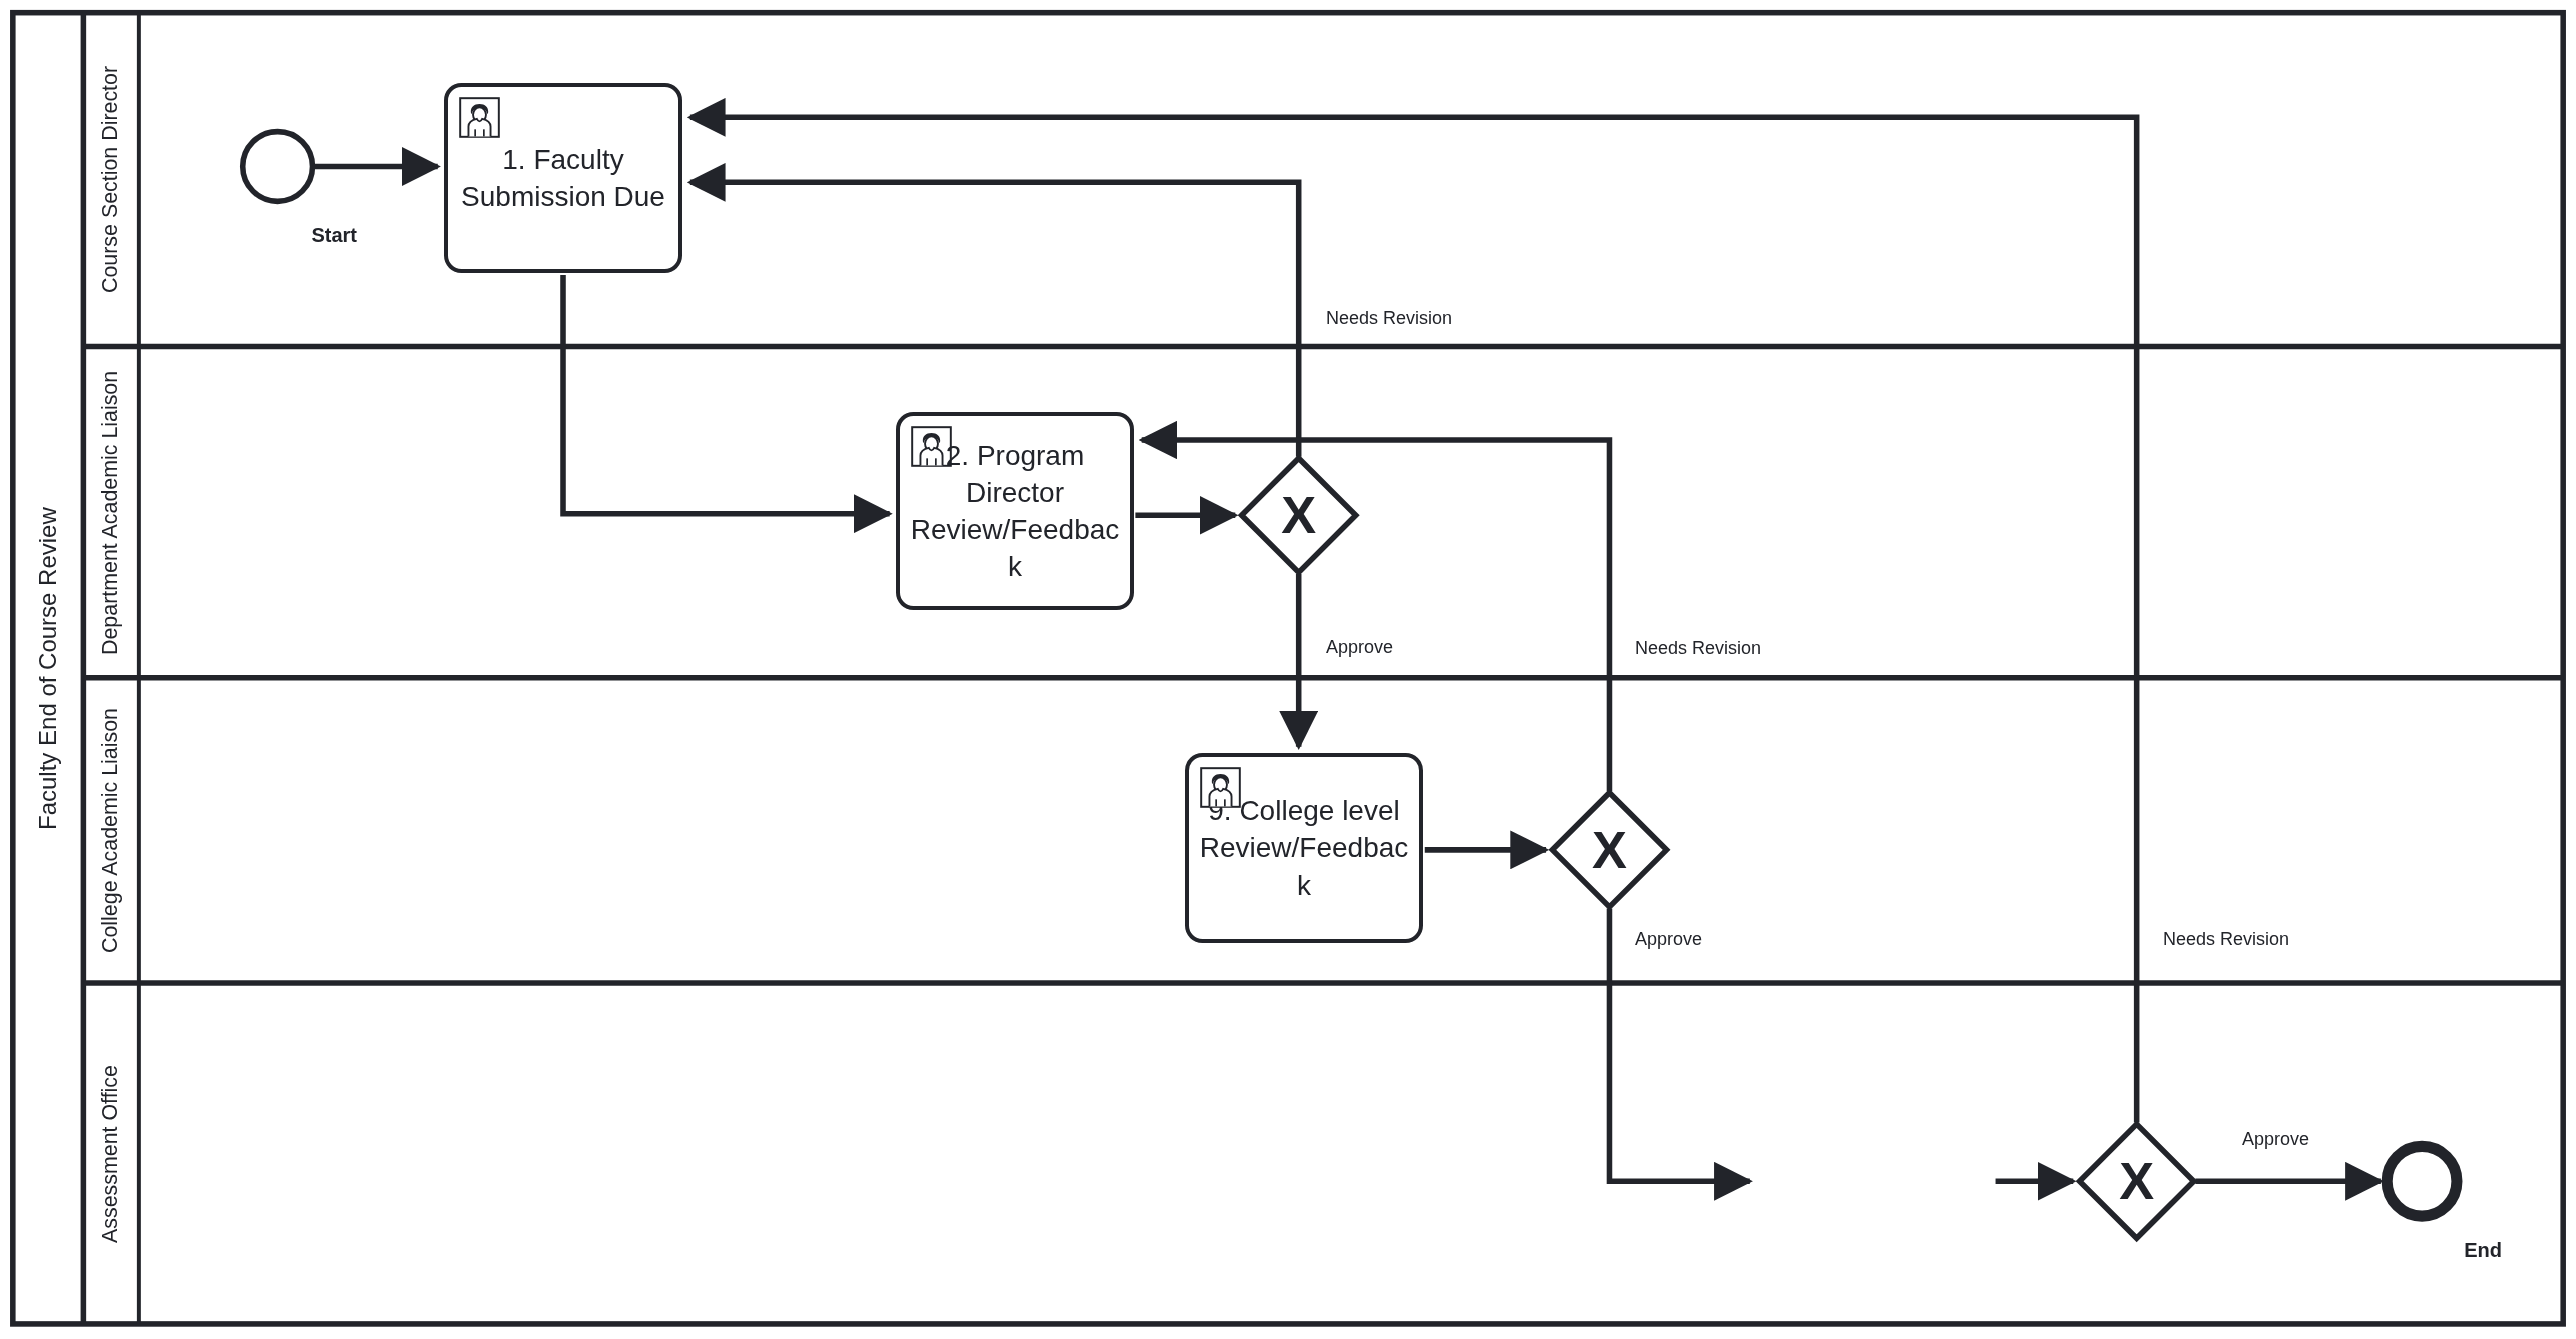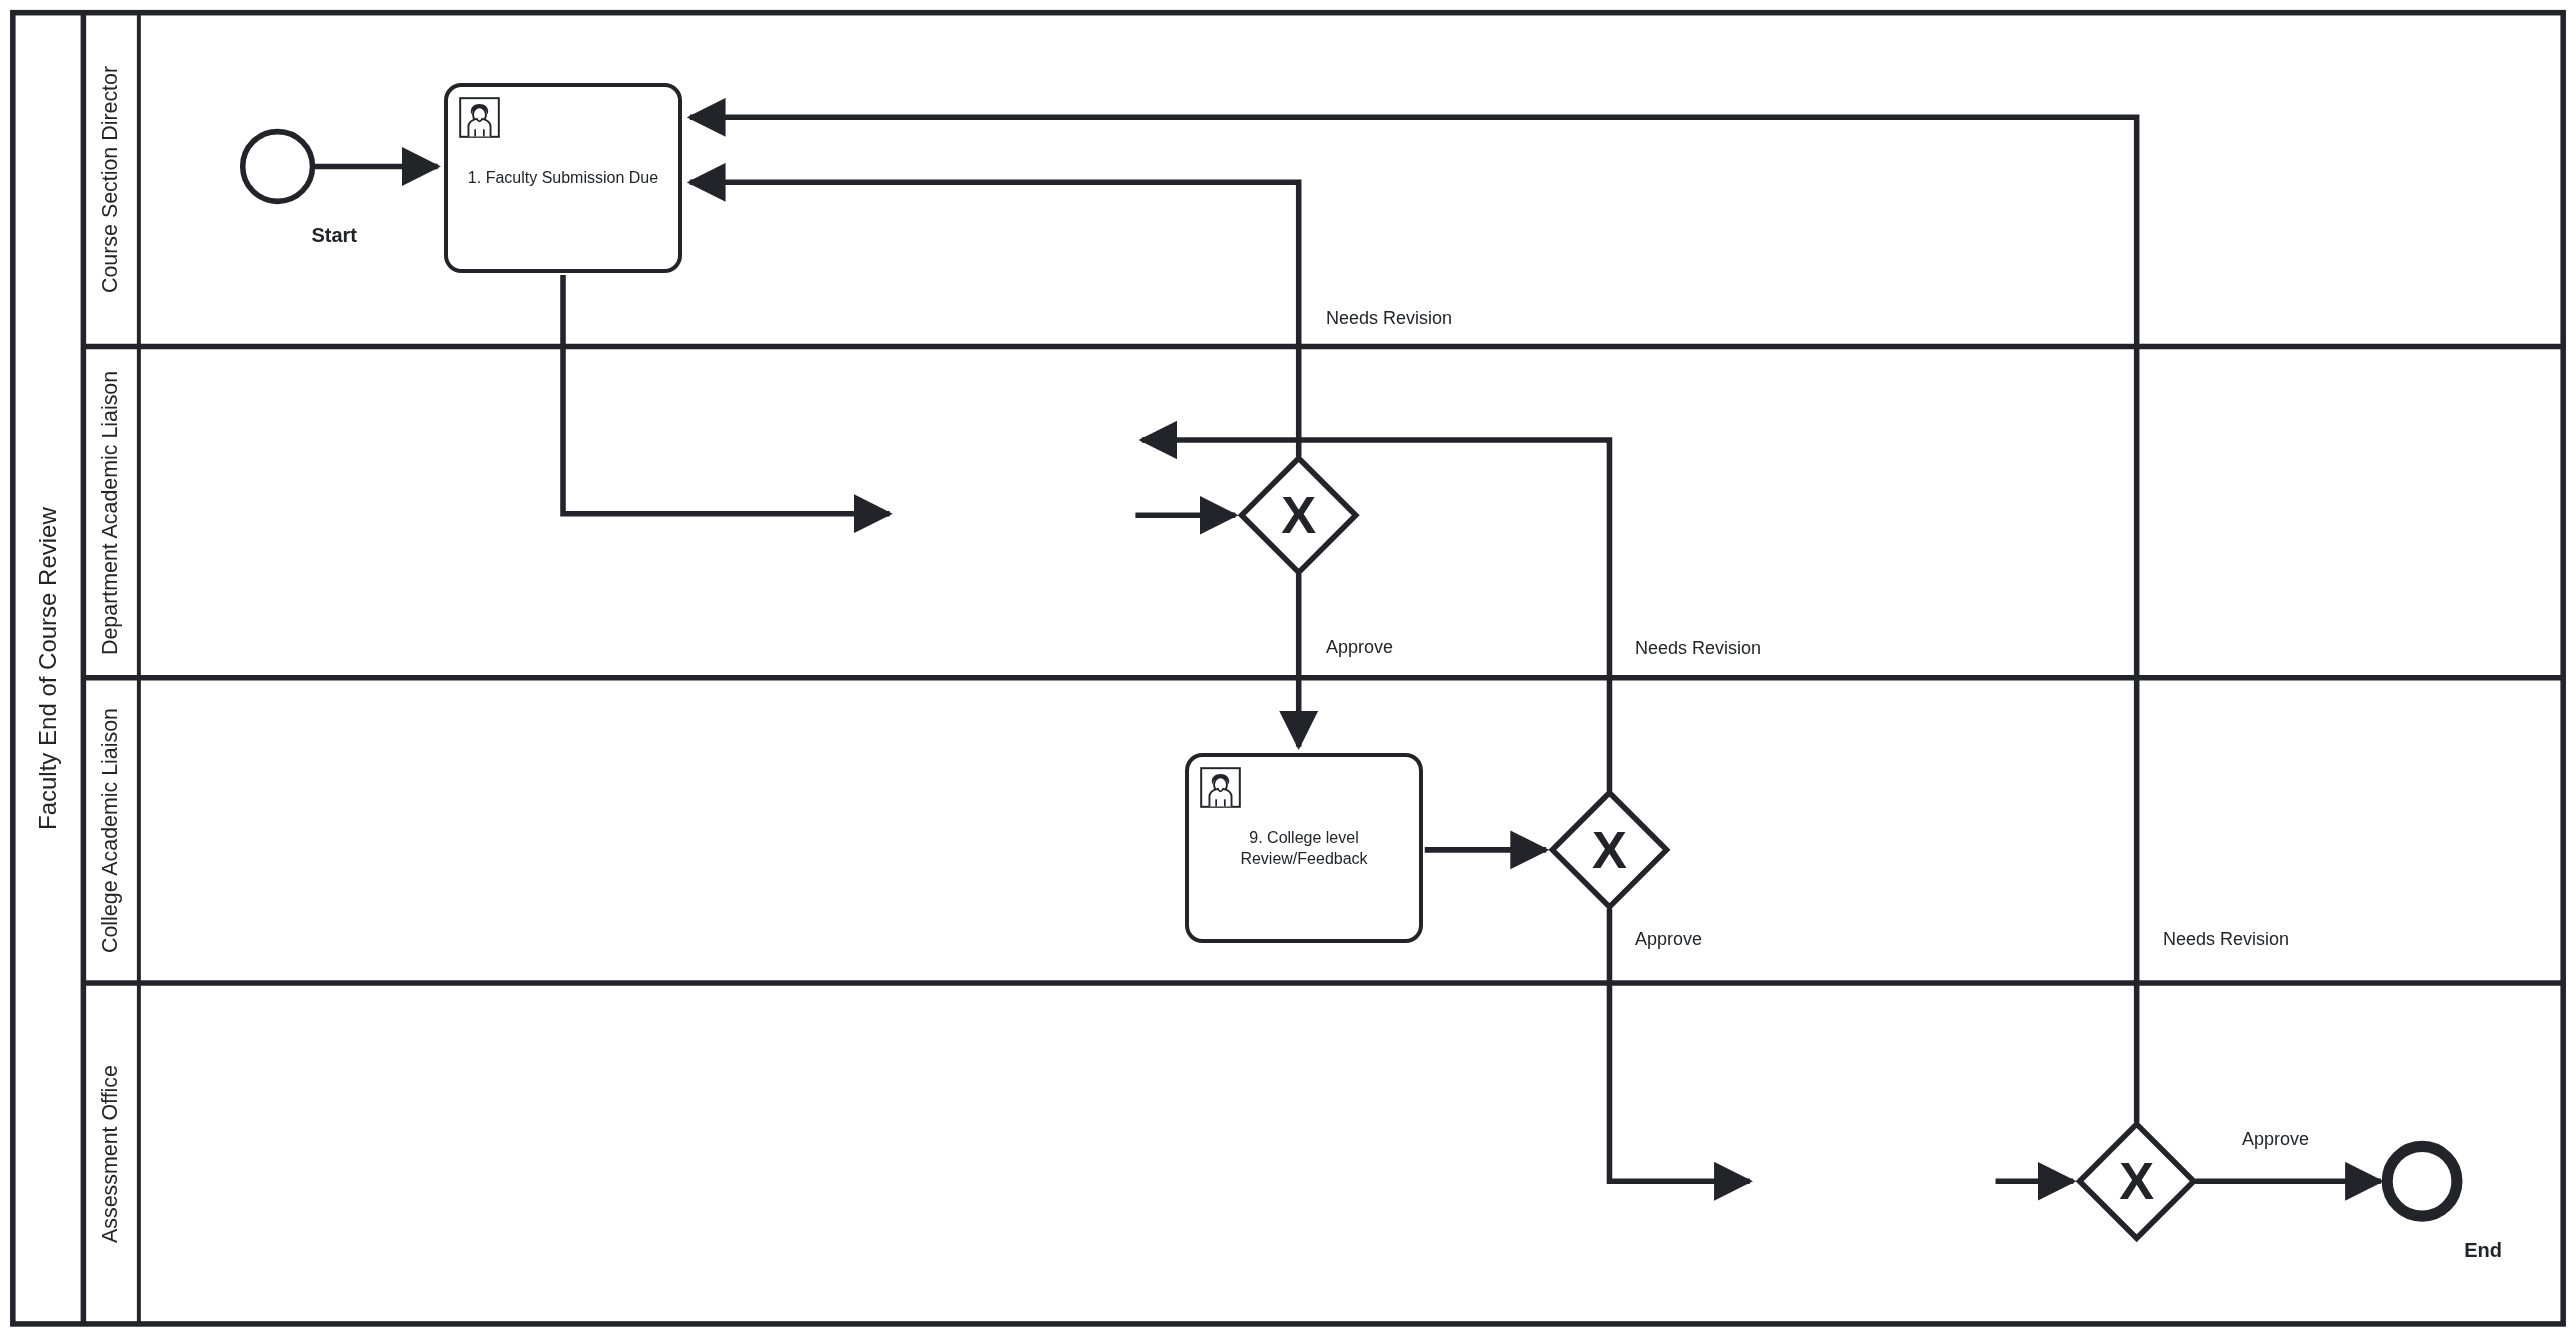--- a/index.html
+++ b/index.html
@@ -10,21 +10,21 @@
     position:absolute;display:flex;align-items:center;justify-content:center;
     writing-mode:vertical-rl;transform:rotate(180deg);
     text-align:center;line-height:1.18;color:#22242a;
   }
   .poolLabel{font-size:24px;}
   .laneLabel{font-size:21.4px;}
   .taskBox{
     position:absolute;box-sizing:border-box;background:#ffffff;
     border:4px solid #22242a;border-radius:17.4px;
     display:flex;align-items:center;justify-content:center;
-    text-align:center;font-size:16px;line-height:1.33;color:#22242a;
+    text-align:center;font-size:28px;line-height:1.33;color:#22242a;
     padding:0 6.3px;
   }
   .taskBox .taskText{display:block;width:100%;word-wrap:break-word;}
   .personIcon{position:absolute;left:11px;top:9.5px;width:41px;height:41px;}
   .evLabel{position:absolute;font-size:20px;color:#22242a;text-align:right;white-space:nowrap;font-weight:bold;}
   .flowLabel{position:absolute;font-size:18px;color:#22242a;white-space:nowrap;}
   .gwX{font-family:"Liberation Sans",sans-serif;font-size:66px;font-weight:bold;fill:#22242a;}
 </style>
 </head>
 <body>
@@ -108,20 +108,33 @@
         <path d="M26 9 c7.2 0 11 4.2 11 9.6 c0 1.3 -0.5 2.6 -1.1 3.1 c-1.1 -6.4 -5.1 -6.8 -9.9 -6.8 c-4.8 0 -8.8 0.4 -9.9 6.8 c-0.6 -0.5 -1.1 -1.8 -1.1 -3.1 C15 13.2 18.8 9 26 9 z" fill="#22242a"></path>
         <ellipse cx="26" cy="22.5" rx="8.2" ry="9.3" fill="#ffffff" stroke="#22242a" stroke-width="2.4"></ellipse>
         <path d="M12 50 v-12.5 c0 -6.4 6 -8.6 10.6 -9.7 c1.1 2.2 2.2 3.1 3.4 3.1 c1.2 0 2.3 -0.9 3.4 -3.1 c4.6 1.1 10.6 3.3 10.6 9.7 V50" fill="#ffffff" stroke="#22242a" stroke-width="2.4"></path>
         <line x1="20.5" y1="41" x2="20.5" y2="50" stroke="#22242a" stroke-width="2.2"></line>
         <line x1="31.5" y1="41" x2="31.5" y2="50" stroke="#22242a" stroke-width="2.2"></line>
       </svg>
     </span>
     <span class="taskText">1. Faculty Submission Due</span>
   </div>
 
+  <div class="taskBox" style="left:896px;top:412px;width:238px;height:198px;">
+    <span class="personIcon">
+      <svg viewBox="0 0 52 52" width="41" height="41">
+        <rect x="1.5" y="1.5" width="49" height="49" fill="none" stroke="#22242a" stroke-width="2.5"></rect>
+        <path d="M26 9 c7.2 0 11 4.2 11 9.6 c0 1.3 -0.5 2.6 -1.1 3.1 c-1.1 -6.4 -5.1 -6.8 -9.9 -6.8 c-4.8 0 -8.8 0.4 -9.9 6.8 c-0.6 -0.5 -1.1 -1.8 -1.1 -3.1 C15 13.2 18.8 9 26 9 z" fill="#22242a"></path>
+        <ellipse cx="26" cy="22.5" rx="8.2" ry="9.3" fill="#ffffff" stroke="#22242a" stroke-width="2.4"></ellipse>
+        <path d="M12 50 v-12.5 c0 -6.4 6 -8.6 10.6 -9.7 c1.1 2.2 2.2 3.1 3.4 3.1 c1.2 0 2.3 -0.9 3.4 -3.1 c4.6 1.1 10.6 3.3 10.6 9.7 V50" fill="#ffffff" stroke="#22242a" stroke-width="2.4"></path>
+        <line x1="20.5" y1="41" x2="20.5" y2="50" stroke="#22242a" stroke-width="2.2"></line>
+        <line x1="31.5" y1="41" x2="31.5" y2="50" stroke="#22242a" stroke-width="2.2"></line>
+      </svg>
+    </span>
+    <span class="taskText">2. Program Director Review/Feedback</span>
+  </div>
 
   <div class="taskBox" style="left:1185px;top:753px;width:238px;height:190px;">
     <span class="personIcon">
       <svg viewBox="0 0 52 52" width="41" height="41">
         <rect x="1.5" y="1.5" width="49" height="49" fill="none" stroke="#22242a" stroke-width="2.5"></rect>
         <path d="M26 9 c7.2 0 11 4.2 11 9.6 c0 1.3 -0.5 2.6 -1.1 3.1 c-1.1 -6.4 -5.1 -6.8 -9.9 -6.8 c-4.8 0 -8.8 0.4 -9.9 6.8 c-0.6 -0.5 -1.1 -1.8 -1.1 -3.1 C15 13.2 18.8 9 26 9 z" fill="#22242a"></path>
         <ellipse cx="26" cy="22.5" rx="8.2" ry="9.3" fill="#ffffff" stroke="#22242a" stroke-width="2.4"></ellipse>
         <path d="M12 50 v-12.5 c0 -6.4 6 -8.6 10.6 -9.7 c1.1 2.2 2.2 3.1 3.4 3.1 c1.2 0 2.3 -0.9 3.4 -3.1 c4.6 1.1 10.6 3.3 10.6 9.7 V50" fill="#ffffff" stroke="#22242a" stroke-width="2.4"></path>
         <line x1="20.5" y1="41" x2="20.5" y2="50" stroke="#22242a" stroke-width="2.2"></line>
         <line x1="31.5" y1="41" x2="31.5" y2="50" stroke="#22242a" stroke-width="2.2"></line>

